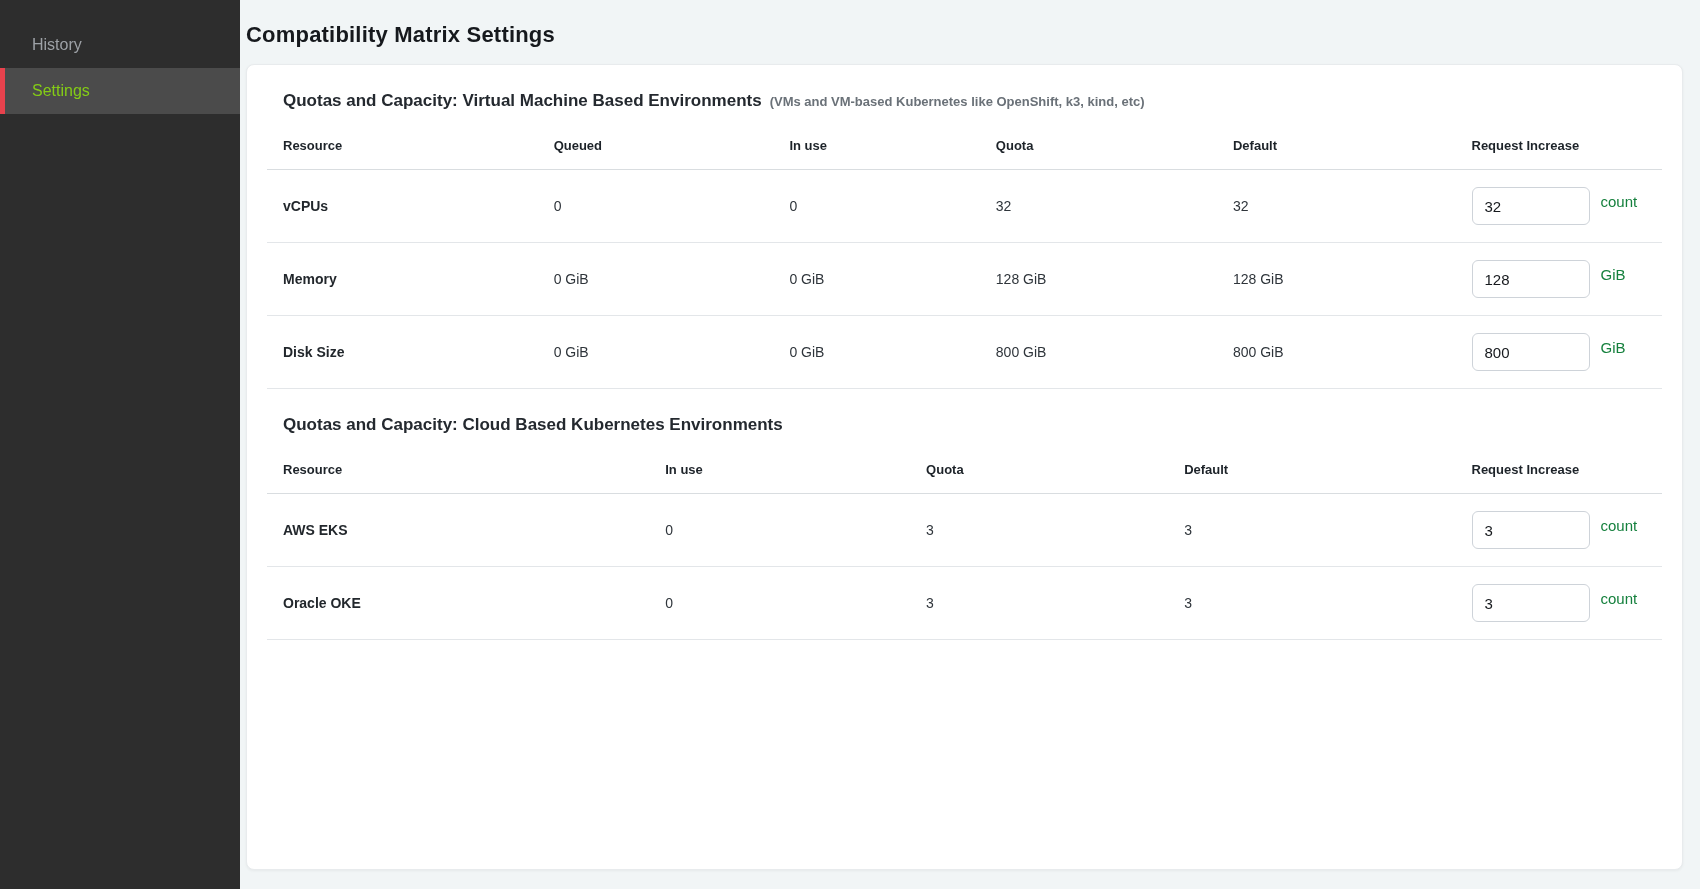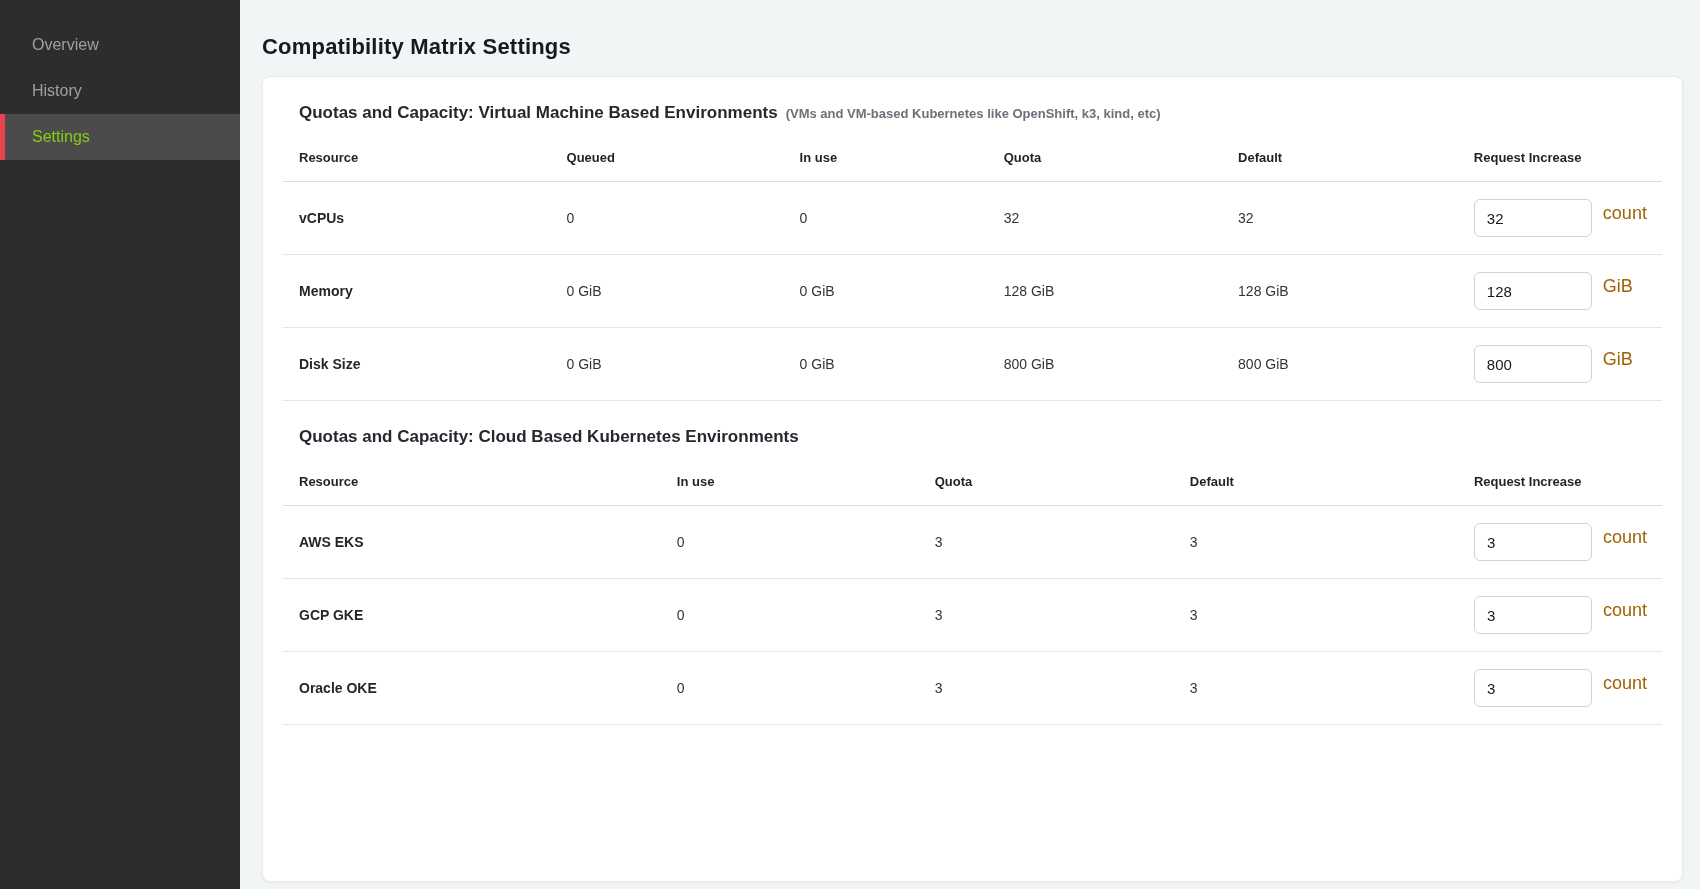--- a/index.html
+++ b/index.html
@@ -10,21 +10,21 @@
   
   .sidebar { width:240px; flex-shrink:0; background:#2d2d2d; padding-top:22px; }
   .nav-item {
     height:46px; display:flex; align-items:center;
     border-left:5px solid transparent; padding-left:27px;
     color:#9da1a6; font-size:16px; cursor:pointer;
   }
   .nav-item.active { background:#4b4b4b; border-left-color:#e8424d; color:#84cc16; }
 
   
-  .main { flex:1; padding:14px 17px 0 22px;margin-top:12px; }
+  .main { flex:1; padding:14px 17px 0 6px; }
   .page-title { font-size:22px; font-weight:700; color:#16191d; margin:8px 0 16px 0; letter-spacing:.2px; }
 
   .card {
     background:#ffffff; border:1px solid #e8ebed; border-radius:8px;
     box-shadow:0 1px 3px rgba(0,0,0,.05);
     padding:26px 20px 18px 20px; min-height:806px;
   }
 
   .section-heading { font-size:17px; font-weight:600; color:#24292f; padding-left:16px; }
   .section-heading .sub { font-size:13px; font-weight:700; color:#6a7178; margin-left:8px; }
@@ -40,36 +40,35 @@
     border-bottom:1px solid #e3e6e9; vertical-align:middle;
   }
   td.resource { font-weight:600; color:#22272c; }
 
   .increase-cell { display:flex; align-items:center; }
   .qty-input {
     width:118px; height:38px; border:1px solid #ced3d9; border-radius:6px;
     padding:0 12px; font-size:15px; color:#16191d; background:#fff;
     font-family:"Liberation Sans","DejaVu Sans",sans-serif; outline:none;
   }
-  .unit { font-size:18px; color:#a16207; margin-left:11px; transform:translateY(-5px); }
+  .unit { font-size:15px; color:#15803d; margin-left:11px; transform:translateY(-5px); }
 
   .footer { display:flex; justify-content:center; margin-top:30px; padding-bottom:4px; }
   .submit-btn {
     background:#6468e9; color:#ffffff; border:none; border-radius:6px;
     height:30px; padding:0 20px; font-size:15px; font-weight:700; cursor:pointer;
     font-family:"Liberation Sans","DejaVu Sans",sans-serif;
   }
 </style>
 </head>
 <body>
 
 <div class="app">
 
   <nav class="sidebar">
-    <div class="nav-item">Overview</div>
     <div class="nav-item">History</div>
     <div class="nav-item active">Settings</div>
   </nav>
 
   <main class="main">
     <h1 class="page-title">Compatibility Matrix Settings</h1>
 
     <div class="card">
 
       <section>
@@ -167,32 +166,20 @@
               <td>3</td>
               <td>3</td>
               <td>
                 <div class="increase-cell">
                   <input class="qty-input" type="text" value="3" style="">
                   <span class="unit">count</span>
                 </div>
               </td>
             </tr>
             <tr>
-              <td class="resource">GCP GKE</td>
-              <td>0</td>
-              <td>3</td>
-              <td>3</td>
-              <td>
-                <div class="increase-cell">
-                  <input class="qty-input" type="text" value="3" style="">
-                  <span class="unit">count</span>
-                </div>
-              </td>
-            </tr>
-            <tr>
               <td class="resource">Oracle OKE</td>
               <td>0</td>
               <td>3</td>
               <td>3</td>
               <td>
                 <div class="increase-cell">
                   <input class="qty-input" type="text" value="3" style="">
                   <span class="unit">count</span>
                 </div>
               </td>

